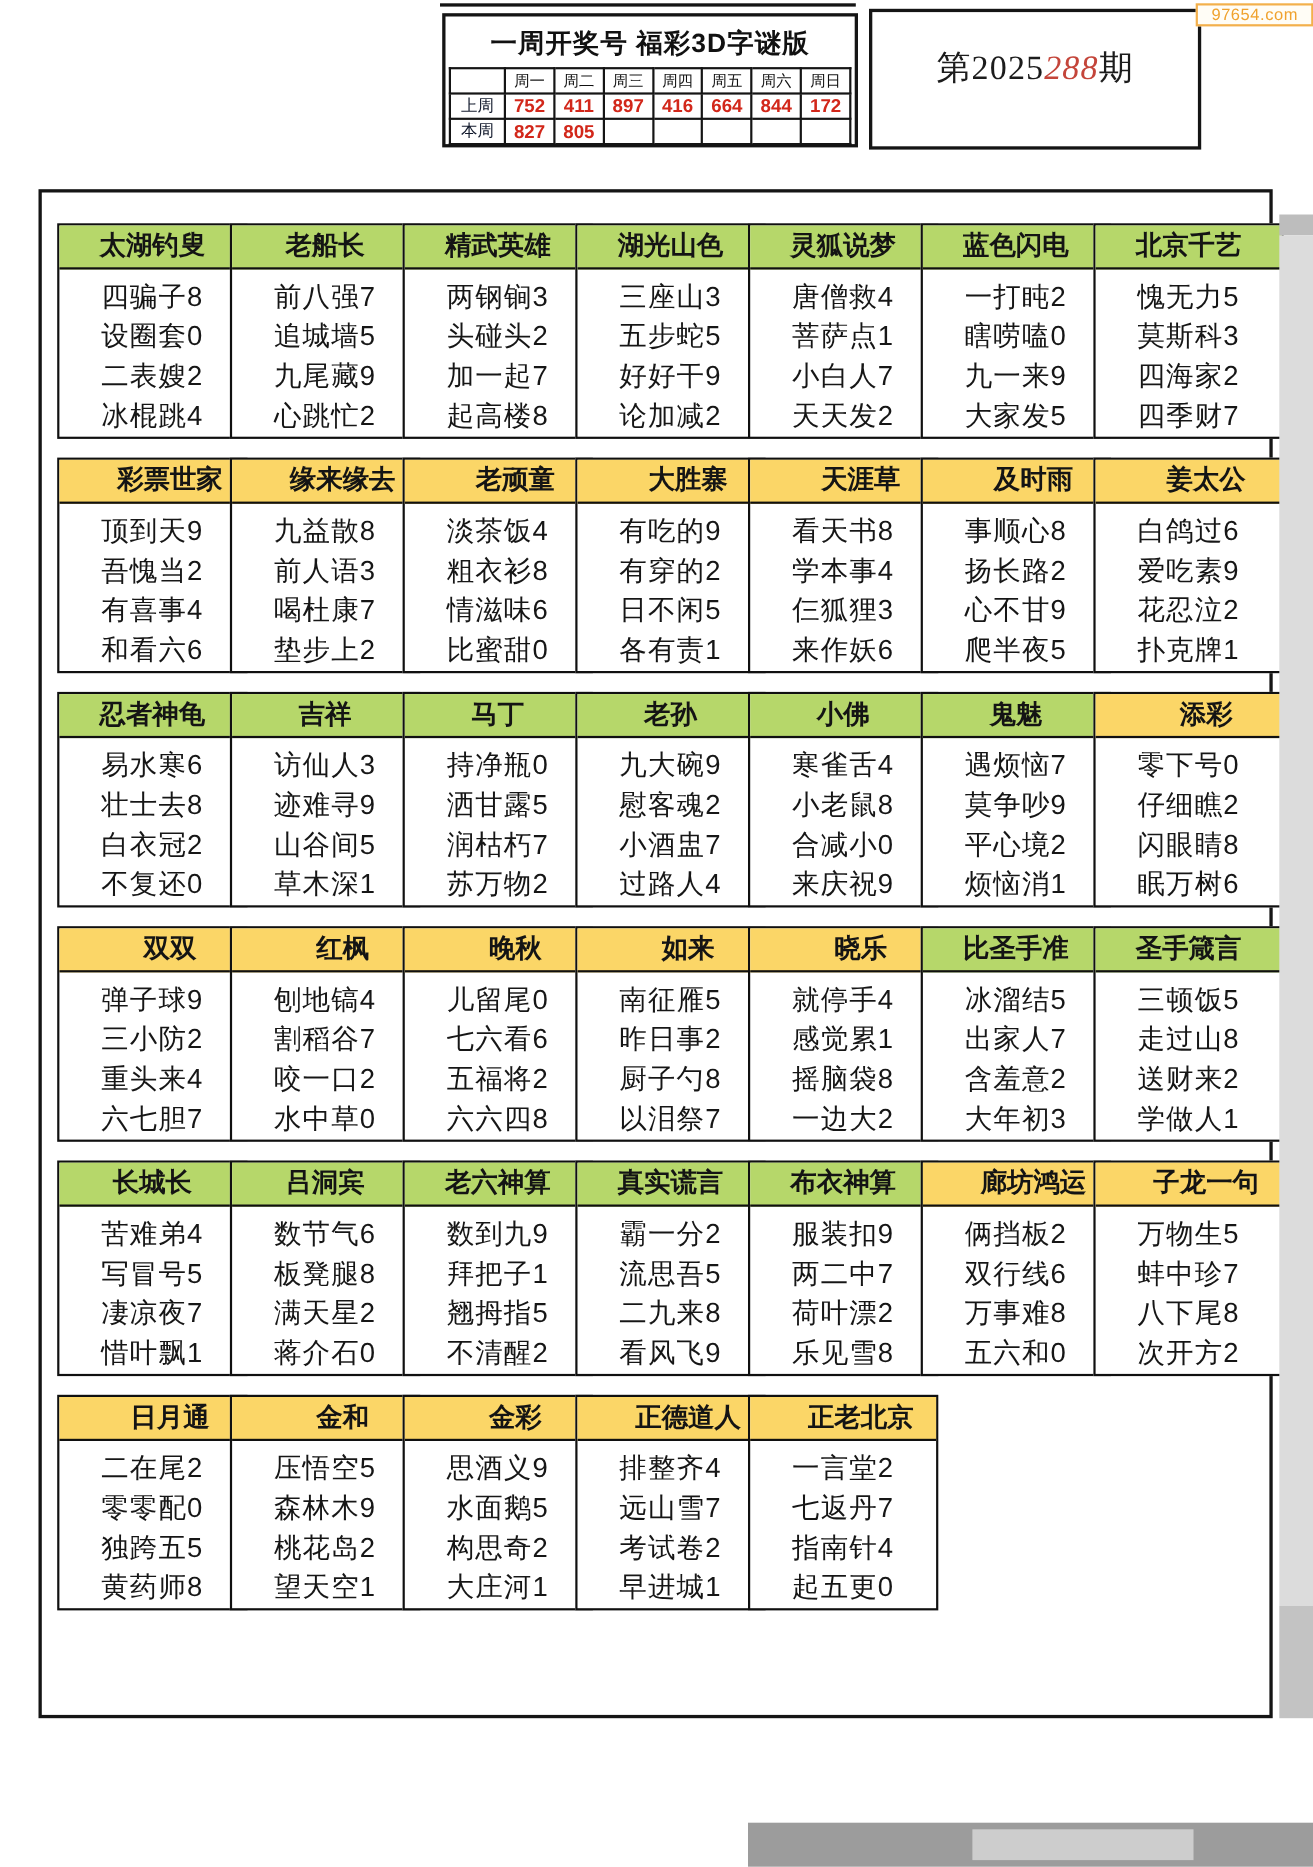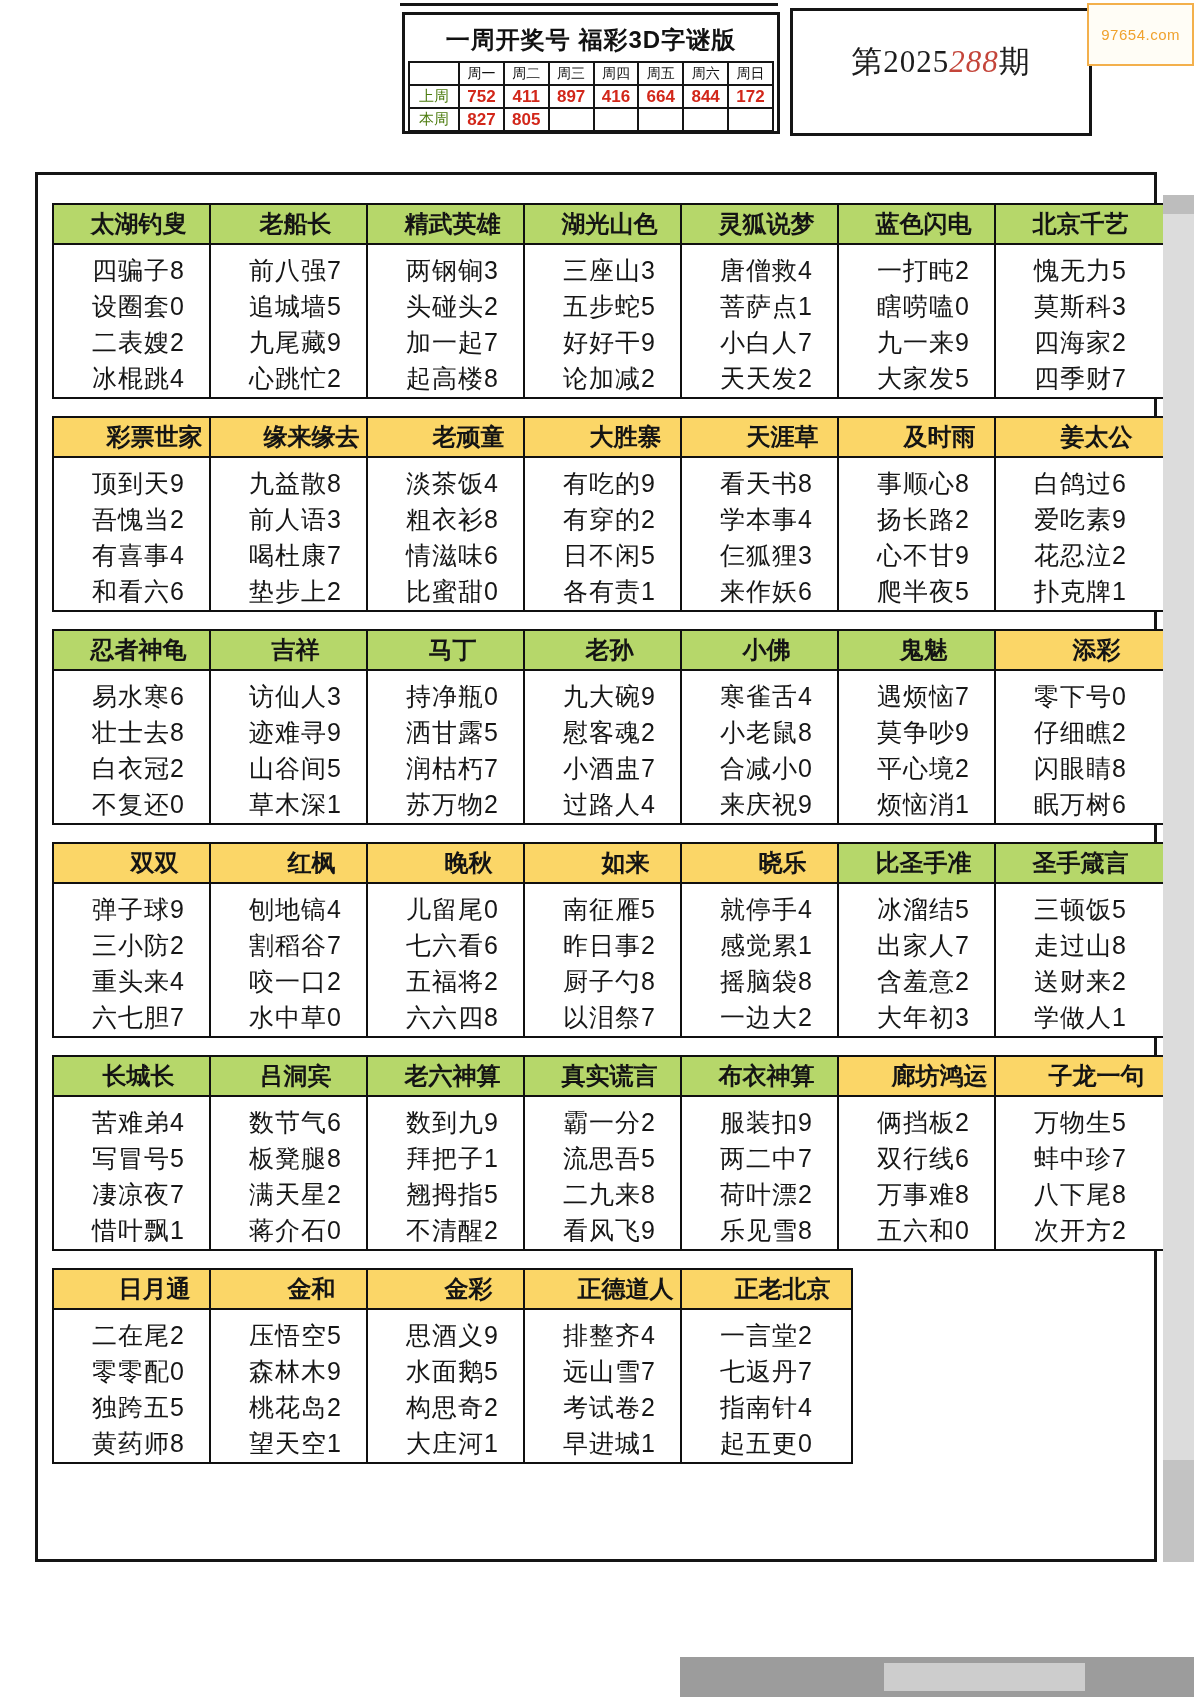--- a/index.html
+++ b/index.html
@@ -16,35 +16,35 @@
     position:absolute;left:402px;top:12px;width:378px;height:122px;
     border:3px solid #151515;background:#fff;box-sizing:border-box;
   }
   .wt-title{
     height:46px;line-height:50px;text-align:center;font-size:24px;font-weight:700;
     letter-spacing:1px;white-space:nowrap;
   }
   .wt-grid{border-collapse:collapse;margin:0 3px 3px 3px;width:366px;table-layout:fixed;}
   .wt-grid td{border:2px solid #151515;text-align:center;padding:0;height:21px;
     font-size:14px;overflow:hidden;white-space:nowrap;}
-  .wt-grid td.lbl{width:48px;font-size:15px;color:#4d7c0f;}
+  .wt-grid td.lbl{width:48px;font-size:15px;color:#0f172a;}
   .wt-grid td.num{color:var(--num-red,#d2271a);font-weight:700;font-size:17px;}
 
   
   .issue-box{
     position:absolute;left:790px;top:8px;width:302px;height:128px;
     border:3px solid #151515;background:#fff;box-sizing:border-box;
     font-family:"Liberation Serif","DejaVu Serif",serif;
   }
   .issue-line{margin-top:30px;text-align:center;font-size:31px;letter-spacing:1px;color:#1c1c1c;}
   .issue-line .red{color:var(--issue-red,#c4453a);font-style:italic;}
 
   
   .watermark{
-    position:absolute;right:0px;top:3px;padding:21px 12px;
+    position:absolute;right:0px;top:3px;padding:0 12px;
     border:2px solid #f3b04c;background:#fffdf6;color:#f0a22e;
     font-size:15px;letter-spacing:0.5px;
   }
 
   
   .main-box{
     position:absolute;left:35px;top:172px;width:1122px;height:1390px;
     border:3px solid #151515;box-sizing:border-box;background:#fff;
   }
   .cards-grid{

